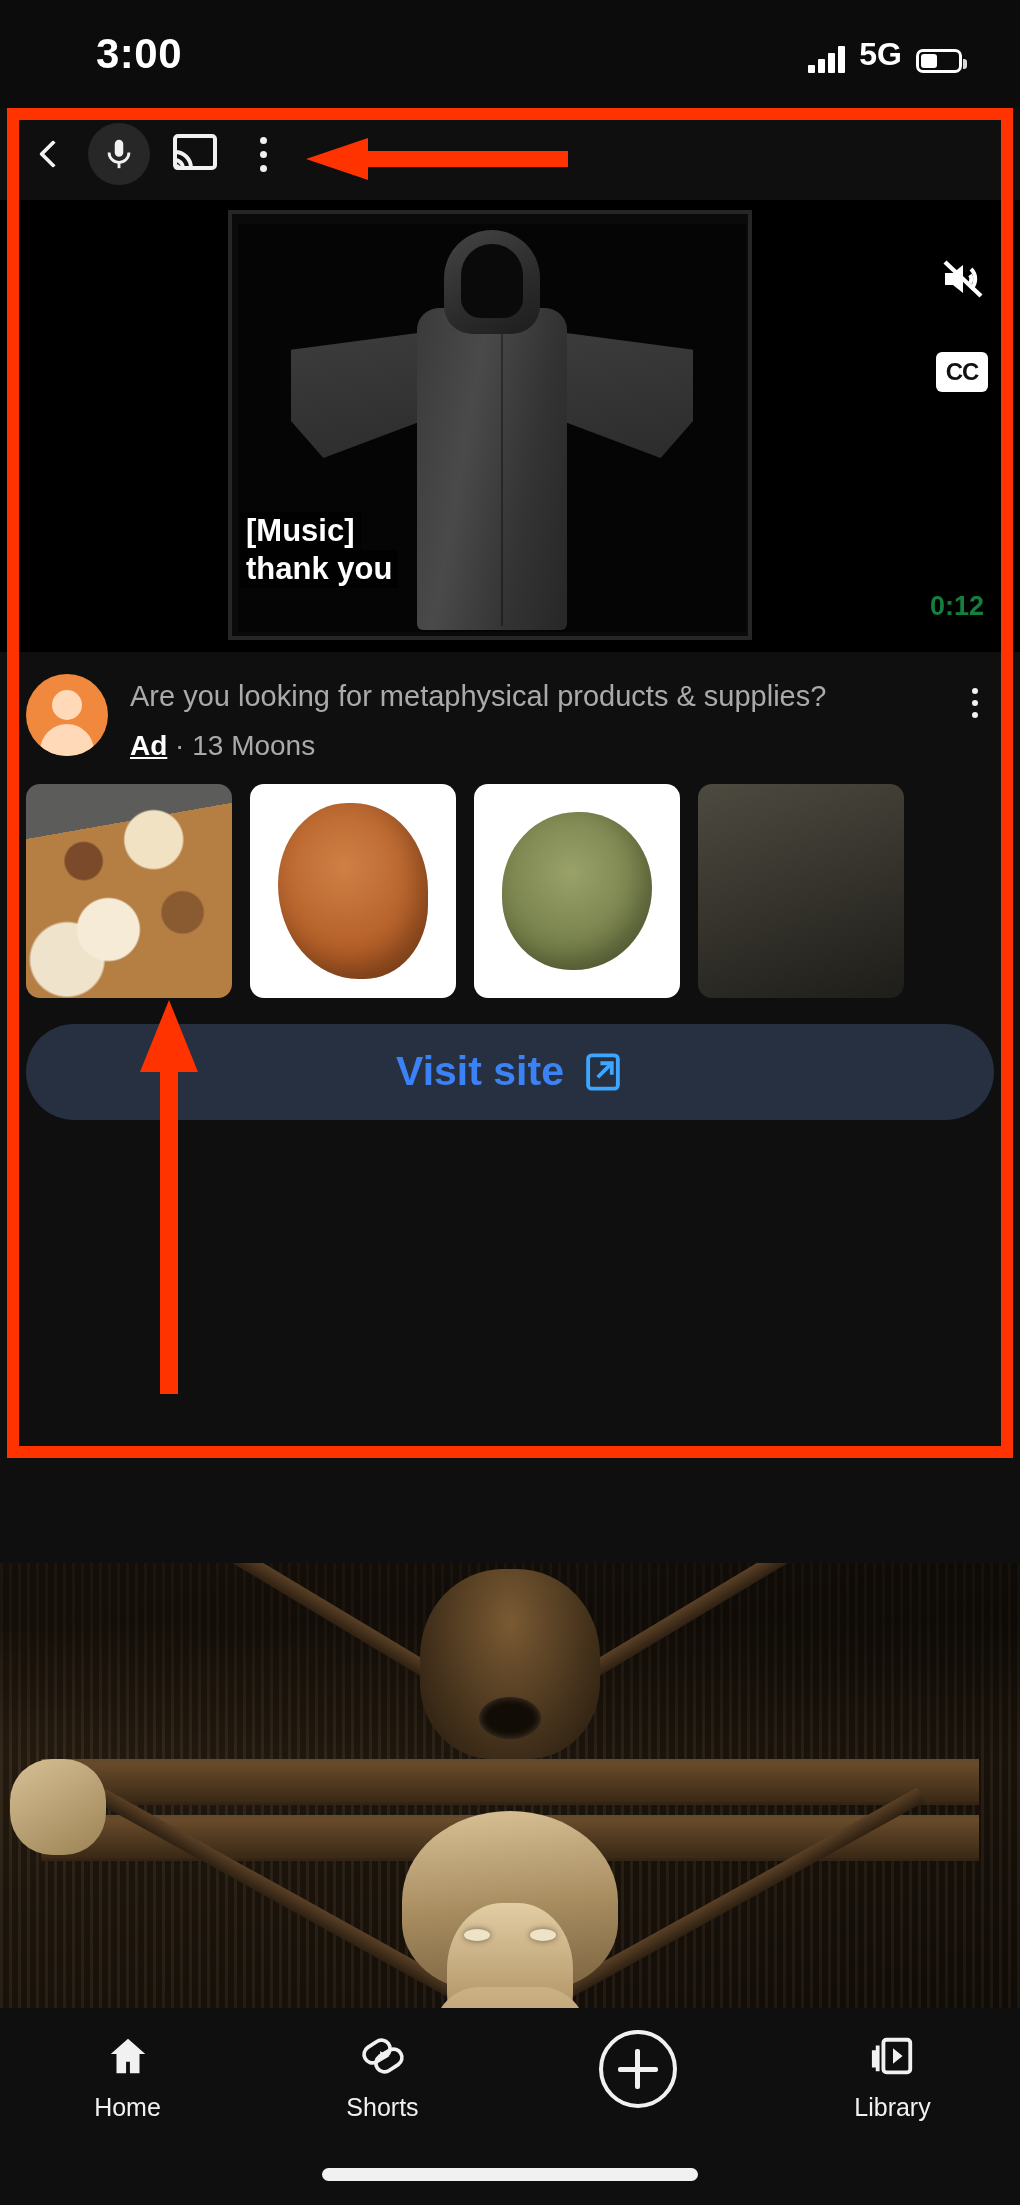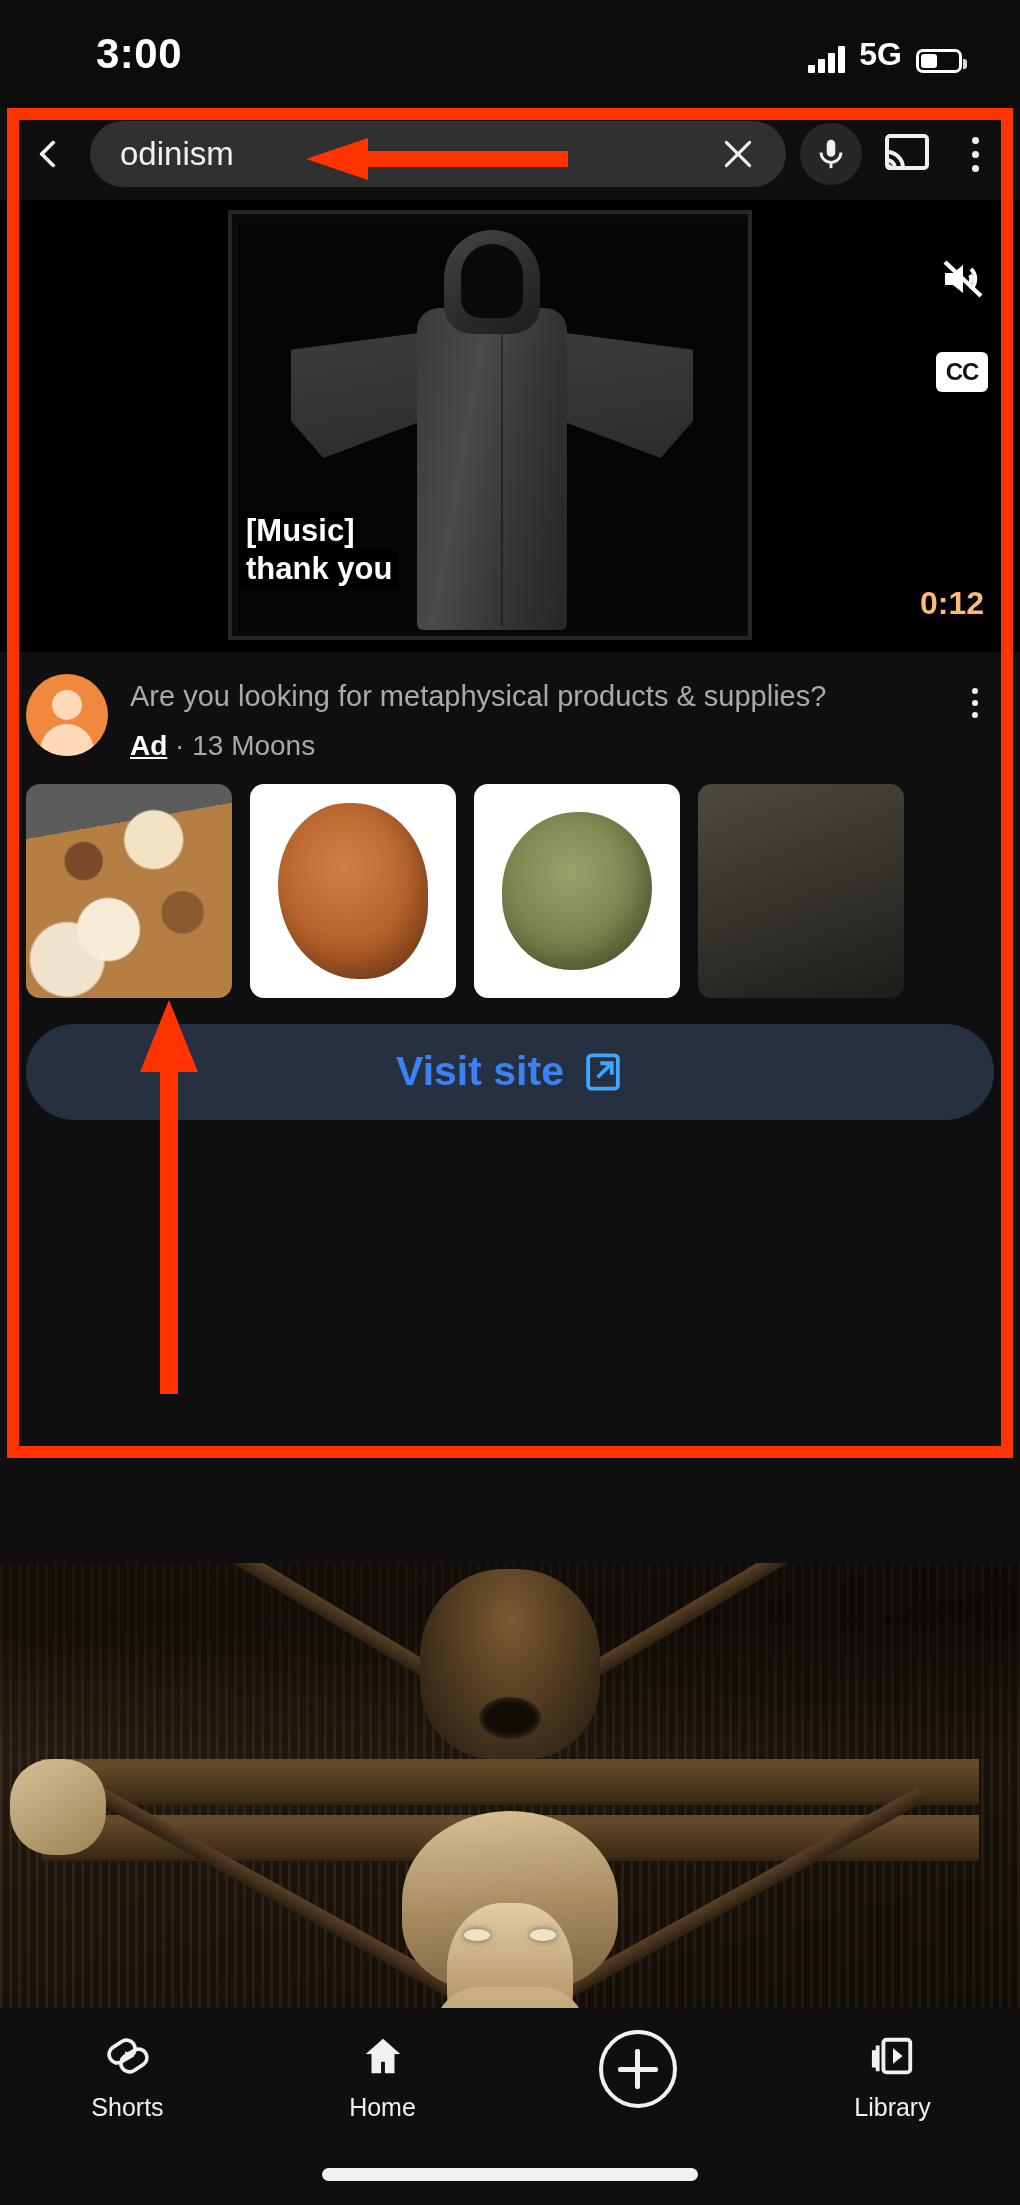--- a/index.html
+++ b/index.html
@@ -87,21 +87,21 @@
     border-radius:22px 22px 6px 6px; }
   .sleeve { position:absolute; top:96px; width:180px; height:132px;
     background:linear-gradient(170deg,#3d3d3d,#2c2c2c); }
   .sleeve.l { left:14px; clip-path:polygon(0% 18%,100% 0%,100% 58%,18% 100%,0% 72%); }
   .sleeve.r { right:14px; clip-path:polygon(0% 0%,100% 18%,100% 72%,82% 100%,0% 58%); }
   .fold { position:absolute; top:96px; width:2px; height:300px; background:rgba(0,0,0,.35); }
 
   .captions { position:absolute; left:228px; bottom:64px; max-width:420px; padding:0 12px; }
   .captions div { color:#fff; font-size:31px; font-weight:600; line-height:1.16;
     background:rgba(0,0,0,.65); display:inline-block; padding:1px 6px; }
-  .vid-dur { position:absolute; right:36px; bottom:30px; color:#fdba74; font-size:32px; font-weight:600; }
+  .vid-dur { position:absolute; right:36px; bottom:30px; color:#15803d; font-size:27px; font-weight:600; }
   .mute-ic { position:absolute; right:26px; top:48px; width:62px; height:62px;
     display:flex; align-items:center; justify-content:center; }
   .cc-ic { position:absolute; right:32px; top:152px; width:52px; height:40px; background:#fff;
     border-radius:6px; display:flex; align-items:center; justify-content:center;
     color:#111; font-size:24px; font-weight:800; letter-spacing:-1px; }
 
   
   .ad { position:absolute; top:544px; left:0; width:1020px; background:#0f0f0f; }
   .ad-head { display:flex; padding:16px 22px 0 26px; }
   .avatar { width:82px; height:82px; border-radius:50%; background:#f0883e;
@@ -224,24 +224,20 @@
         </span>
     </div>
   </div>
 
   <div class="app">
 
     <div class="searchbar">
       <div class="back-btn">
         <span class="chev"></span>
       </div>
-      <div class="search-pill">
-        <span class="search-text">odinism</span>
-        <span class="clear-x"></span>
-      </div>
       <div class="mic-btn">
         <svg width="34" height="40" viewBox="0 0 24 24">
           <rect x="9" y="2" width="6" height="12" rx="3" fill="#f1f1f1"></rect>
           <path d="M5 11a7 7 0 0 0 14 0" fill="none" stroke="#f1f1f1" stroke-width="2"></path>
           <rect x="11" y="18" width="2" height="4" fill="#f1f1f1"></rect>
         </svg>
       </div>
       <div class="cast-btn">
         <svg width="48" height="44" viewBox="0 0 24 22">
           <rect x="2" y="2" width="20" height="16" rx="1.5" fill="none" stroke="#f1f1f1" stroke-width="2"></rect>
@@ -348,34 +344,34 @@
       </div>
       <div class="odin-hand"></div>
     </div>
   </div>
 
   <div class="bottomnav">
     <div class="tabs">
       <div class="tab">
         <span class="tab-icon">
           <svg width="46" height="46" viewBox="0 0 24 24">
+              <path d="M12 3L3 11h3v10h5v-6h2v6h5V11h3z" fill="#f1f1f1"></path>
+            </svg>
+        </span>
+        <span class="tab-label">Home</span>
+      </div>
+      <div class="tab">
+        <span class="tab-icon">
+          <svg width="46" height="46" viewBox="0 0 24 24">
             <path d="M8.6 4.6a4.4 4.4 0 0 1 5.3 7.2l-5.6 3.4a4.4 4.4 0 0 1-4.2-7.7z" fill="none" stroke="#f1f1f1" stroke-width="1.9"></path>
             <path d="M15.4 19.4a4.4 4.4 0 0 1-5.3-7.2l5.6-3.4a4.4 4.4 0 0 1 4.2 7.7z" fill="none" stroke="#f1f1f1" stroke-width="1.9"></path>
             <path d="M10.5 9.5l5 2.5-5 2.5z" fill="#f1f1f1"></path>
           </svg>
         </span>
         <span class="tab-label">Shorts</span>
-      </div>
-      <div class="tab">
-        <span class="tab-icon">
-          <svg width="46" height="46" viewBox="0 0 24 24">
-              <path d="M12 3L3 11h3v10h5v-6h2v6h5V11h3z" fill="#f1f1f1"></path>
-            </svg>
-        </span>
-        <span class="tab-label">Home</span>
       </div>
       <div class="tab">
         <span class="create"></span>
       </div>
       <div class="tab">
         <span class="tab-icon">
           <svg width="46" height="46" viewBox="0 0 24 24">
             <rect x="7" y="3.5" width="14" height="17" rx="1.6" fill="none" stroke="#f1f1f1" stroke-width="2"></rect>
             <path d="M4 6.5v13.5M2 9v9" stroke="#f1f1f1" stroke-width="2" fill="none"></path>
             <path d="M12 8l5 4-5 4z" fill="#f1f1f1"></path>

